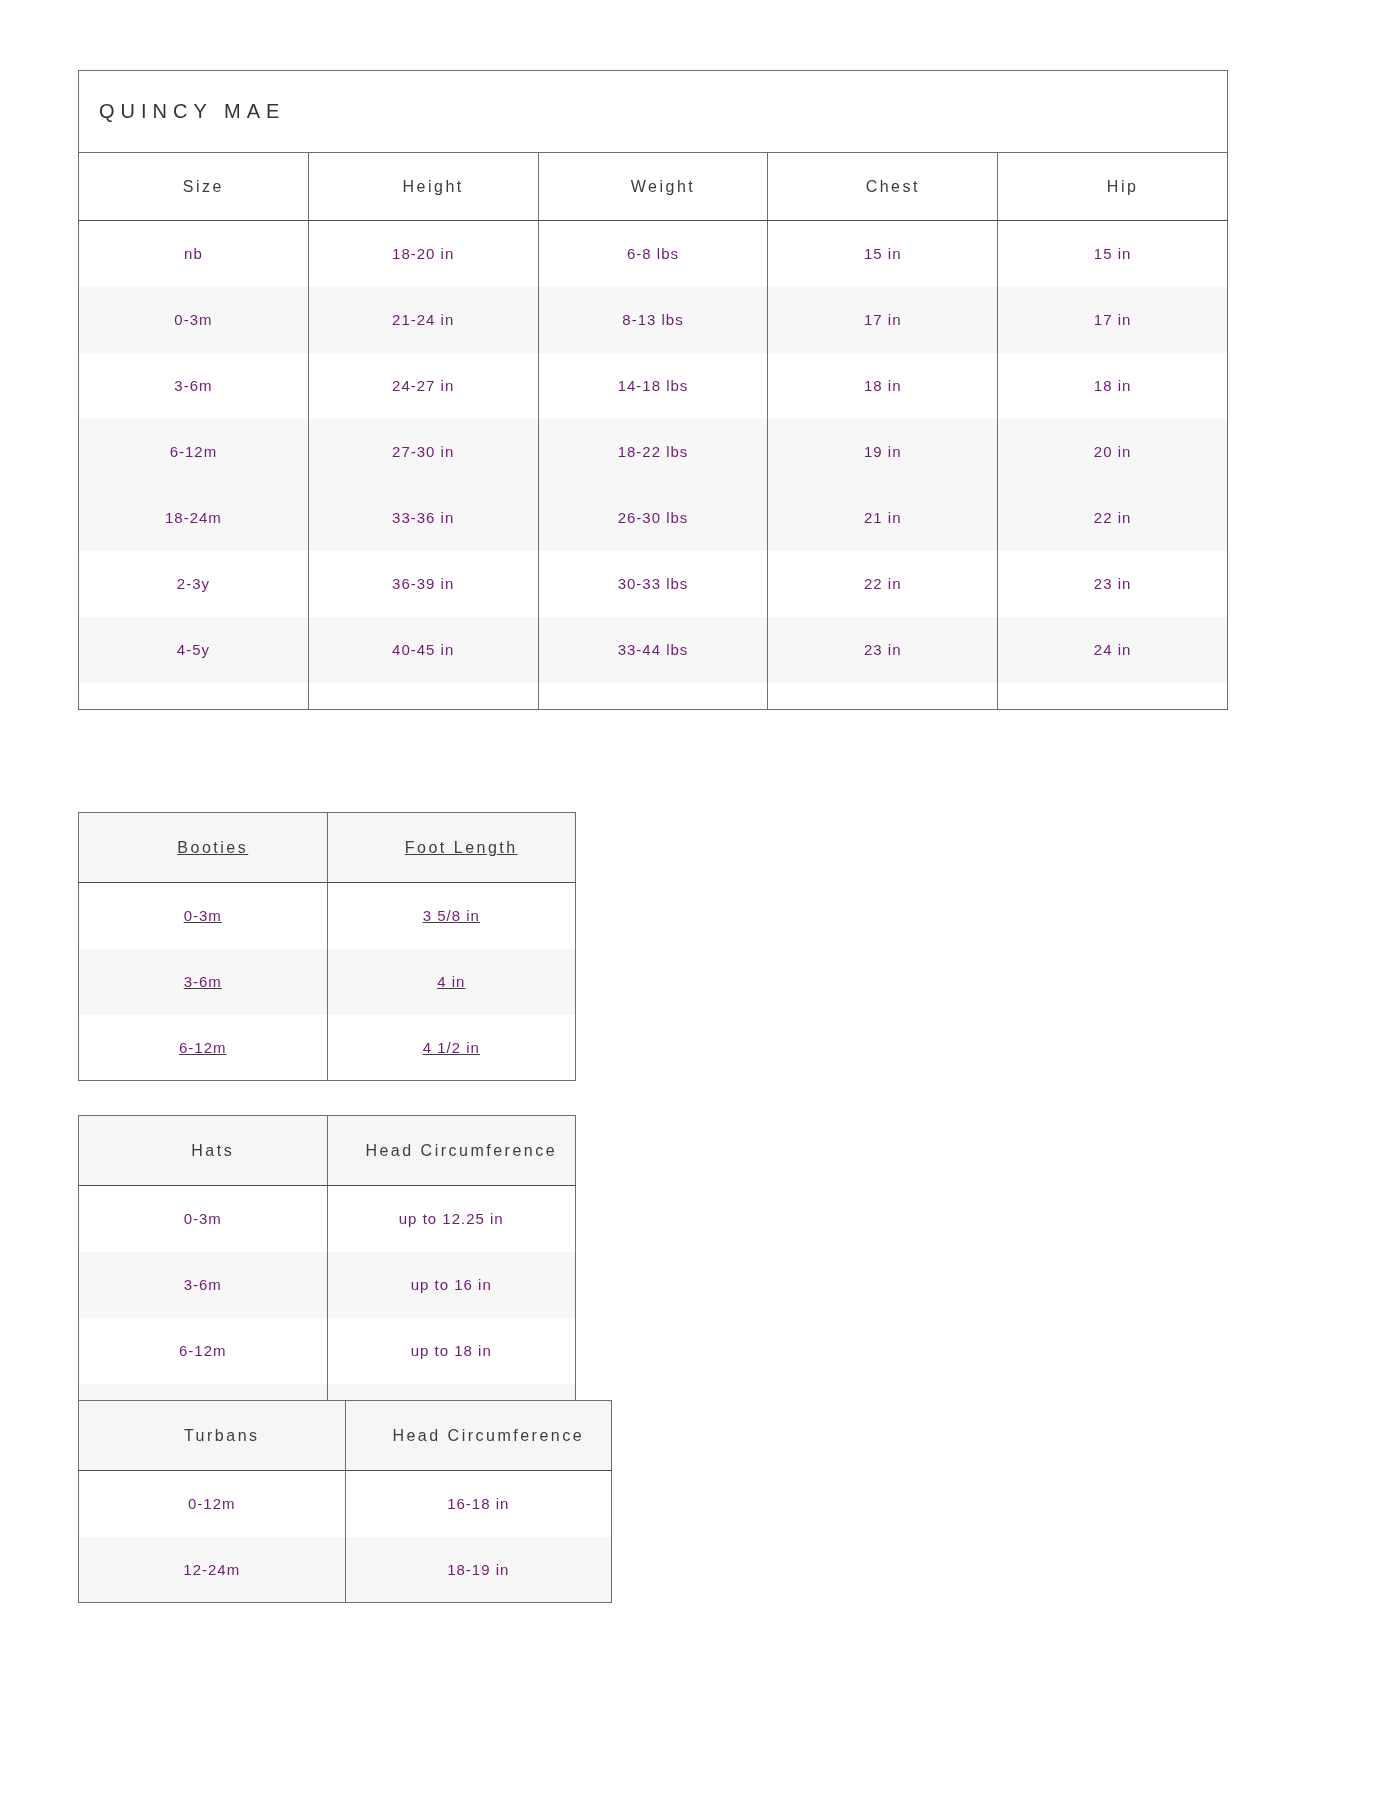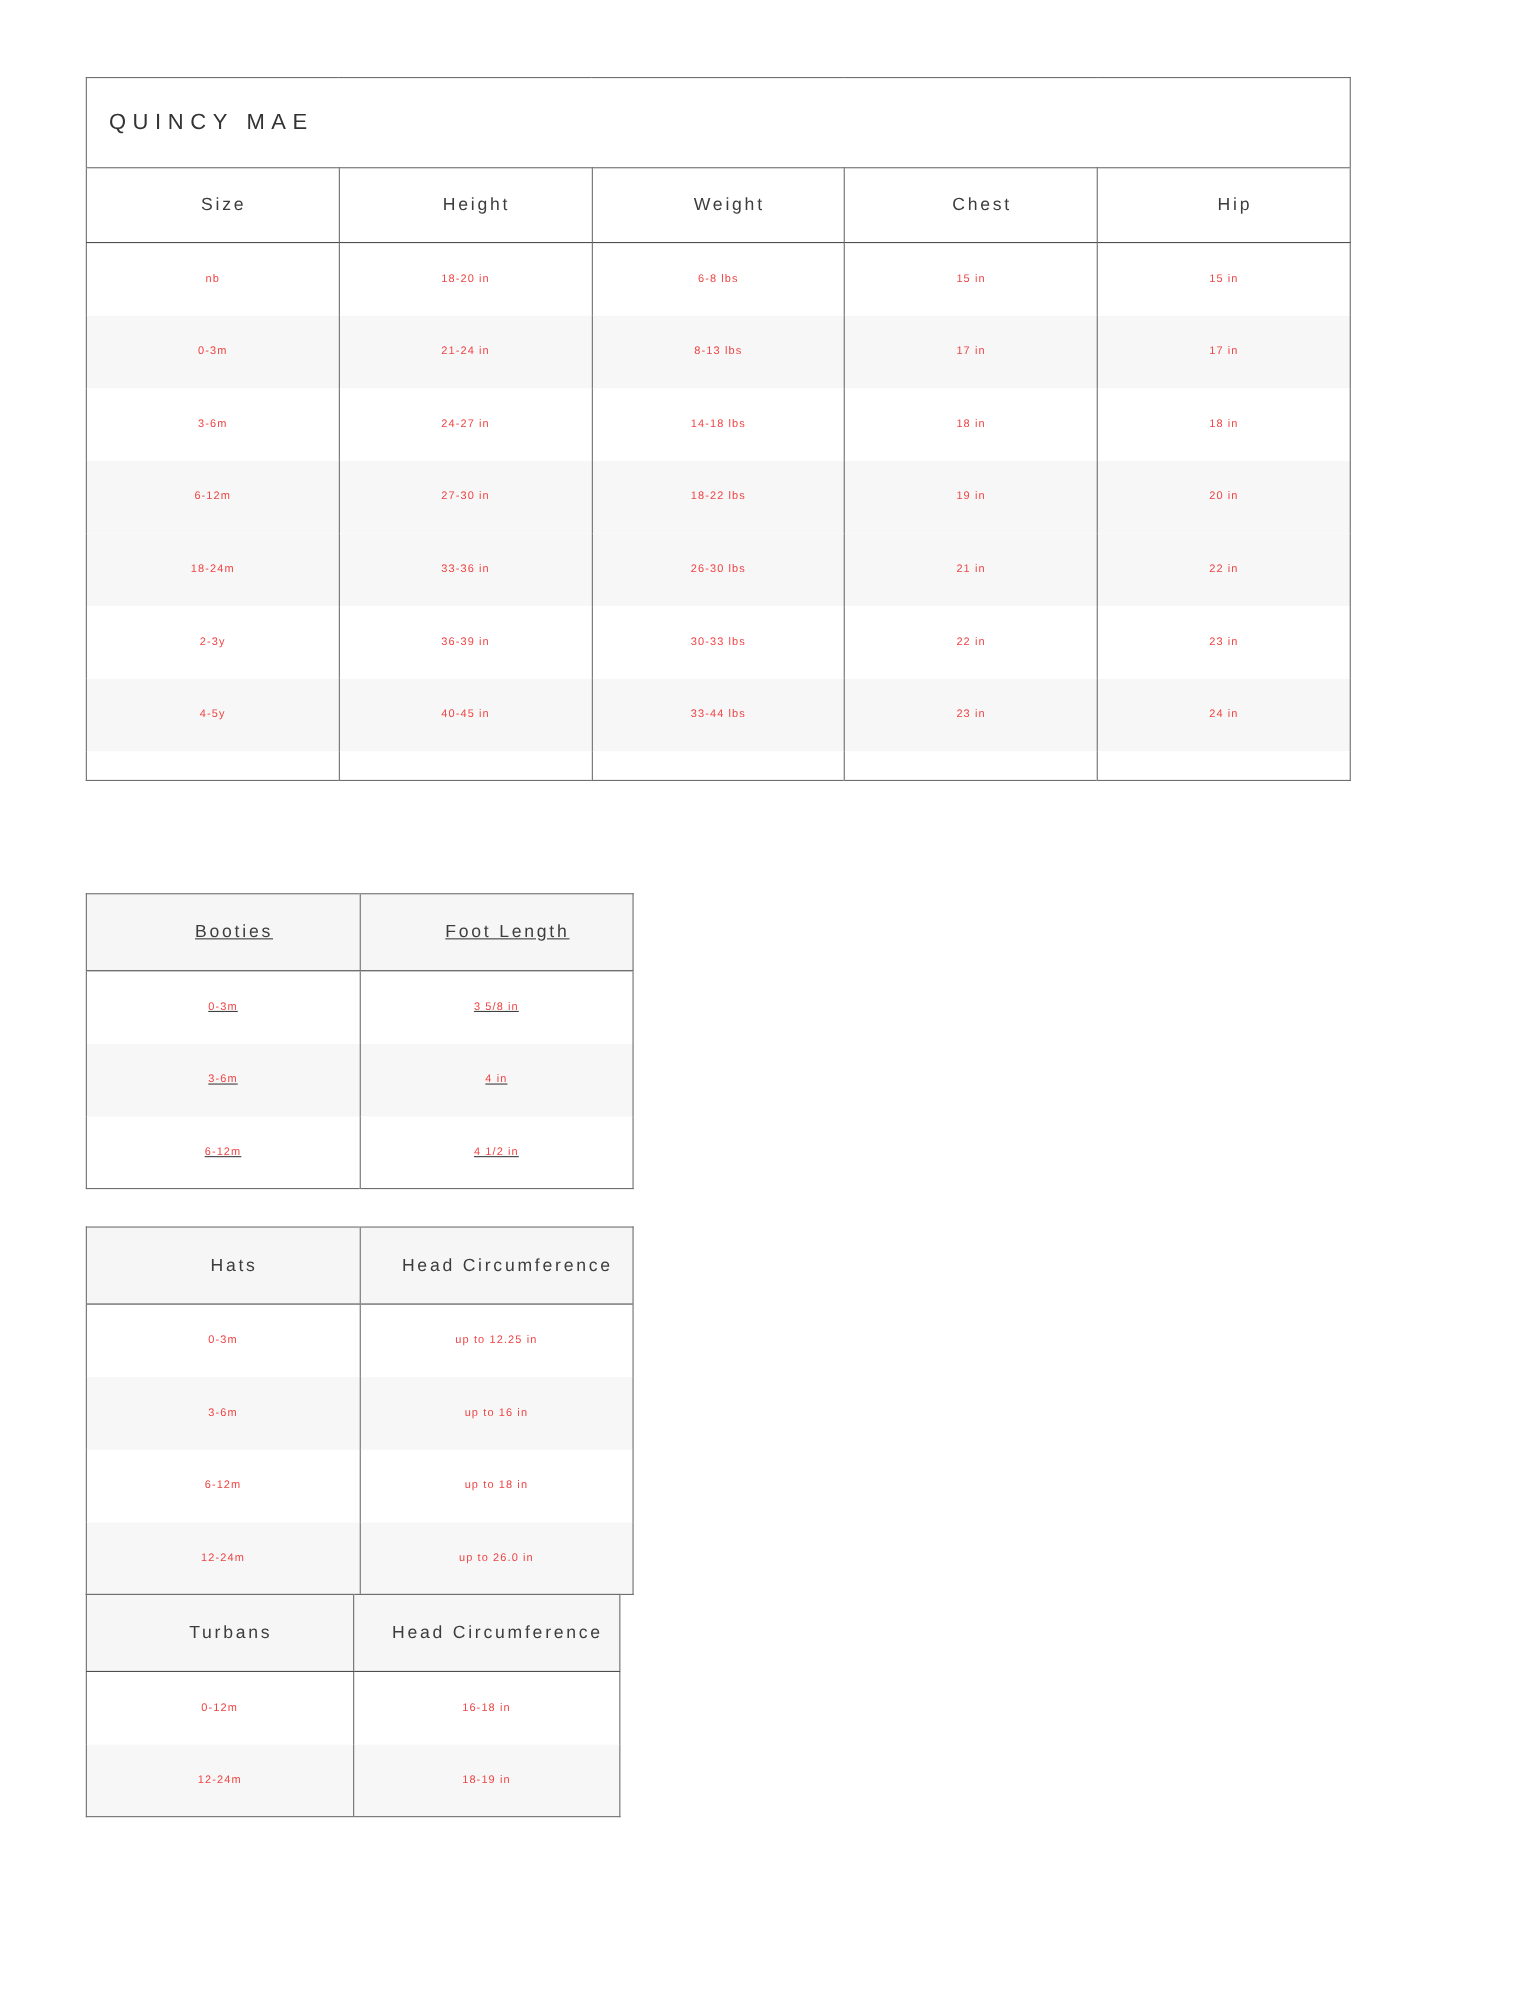--- a/index.html
+++ b/index.html
@@ -33,28 +33,28 @@
     font-size:20px;letter-spacing:6px;color:#333;
   }
   
   tr.head th{
     height:68px;border-bottom:1px solid var(--underline);
     font-size:16px;letter-spacing:2.5px;color:#3d3d3d;background:#fff;padding-left:20px;
   }
   .small tr.head th{background:var(--headbg);height:70px;}
 
   
-  tr.data td{height:66px;font-size:10px;letter-spacing:1px;color:#ef4444;}
+  tr.data td{height:66px;font-size:15px;letter-spacing:1px;color:#701a75;}
   tr.stripe td{background:var(--stripe);}
   tr.filler td{height:27px;}
 
   #size-table{left:78px;top:70px;width:1150px;}
   #booties-table{left:78px;top:812px;width:498px;text-decoration:underline;}
   #hats-table{left:78px;top:1115px;width:498px;}
-  #turbans-table{left:78px;top:1449px;width:486px;}
+  #turbans-table{left:78px;top:1400px;width:534px;}
 </style>
 </head>
 <body>
 
 <table class="tbl" id="size-table">
   <tbody>
       <tr>
     <td class="title-cell" colspan="5">QUINCY MAE</td>
   </tr>
   <tr class="head">

